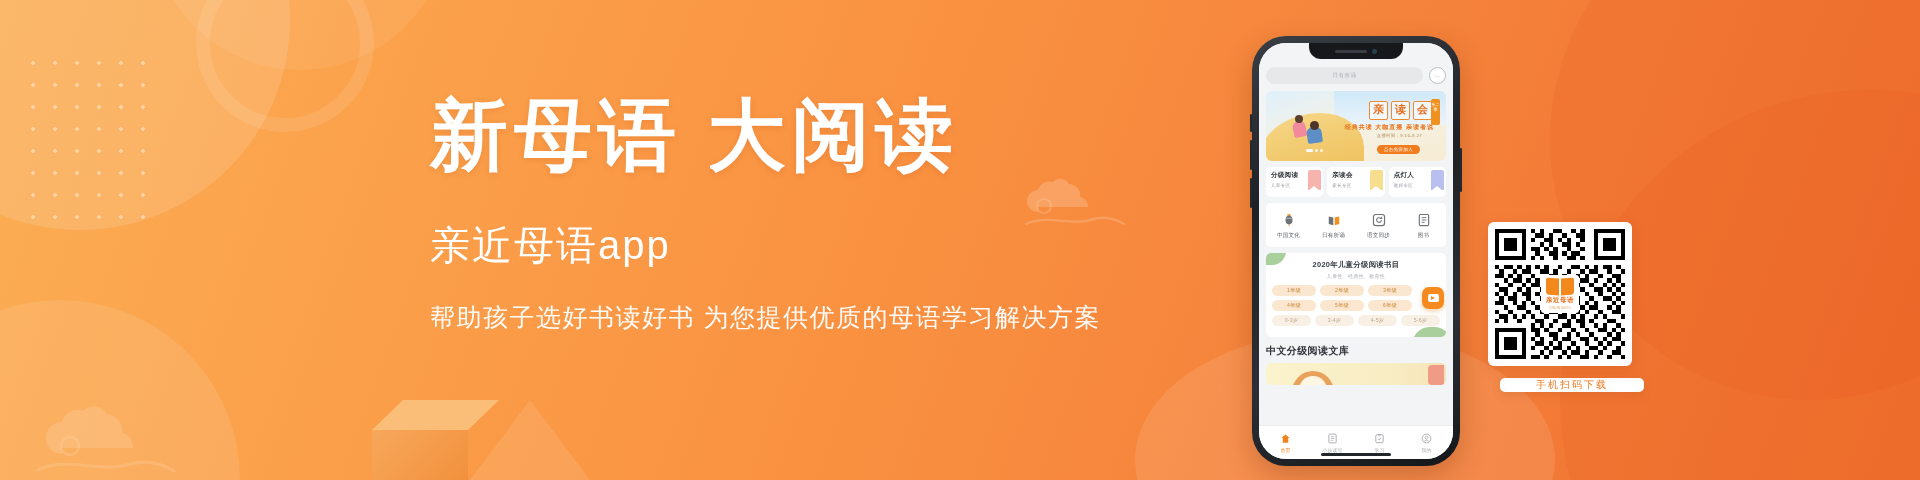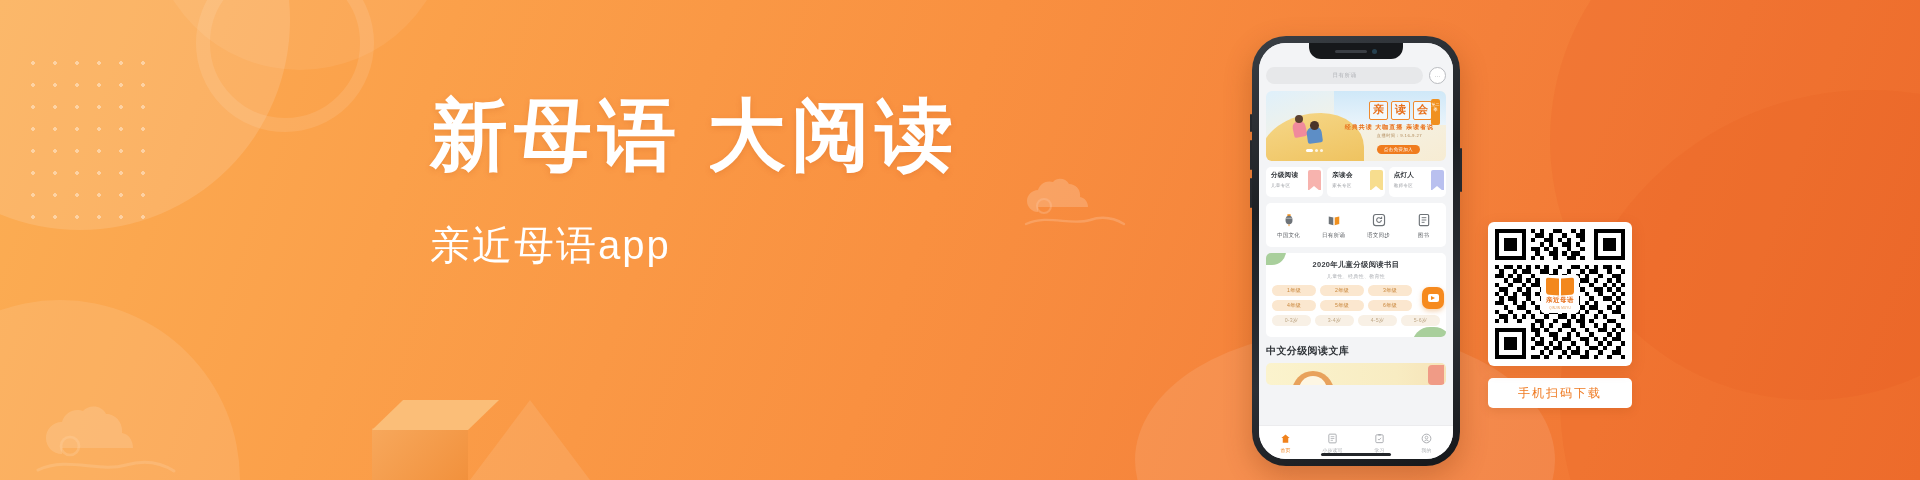--- a/index.html
+++ b/index.html
@@ -239,24 +239,25 @@
     width:38px;height:38px;background:#fff;border-radius:3px;
     display:flex;flex-direction:column;align-items:center;justify-content:center;gap:1px;
   }
   .qrlogo .bk{width:28px;height:17px;position:relative;}
   .qrlogo .bk i{position:absolute;top:0;width:13px;height:17px;background:#f3881d;display:block;}
   .qrlogo .bk i.l{left:0;border-radius:2px 0 0 3px;transform:skewY(4deg);}
   .qrlogo .bk i.r{right:0;border-radius:0 2px 3px 0;transform:skewY(-4deg);}
   .qrlogo .nm{font-size:6.5px;color:#e8701c;font-weight:700;letter-spacing:.5px;}
   .qrlogo .en{font-size:3px;color:#e8a05c;letter-spacing:.2px;}
   .qrbtn{
-    margin-top:12px;width:144px;height:30px;border-radius:5px;background:#ffffff;
+    margin-top:12px;width:144px;height:14px;border-radius:5px;background:#ffffff;
     display:flex;align-items:center;justify-content:center;
-    color:#ef7a22;font-size:12px;letter-spacing:2px;font-weight:400;
+    color:#ef7a22;font-size:10px;letter-spacing:2px;font-weight:400;
     box-shadow:0 3px 10px rgba(150,60,10,.16);
+    margin-left:12px;
   }
 </style>
 </head>
 <body>
 
 <div class="banner">
 
   <div class="deco blob-tl"></div>
   <div class="deco blob-tl2"></div>
   <div class="deco ring"></div>
@@ -276,20 +277,21 @@
 
   <svg class="deco cloud-bl" viewBox="0 0 170 80">
     <path d="M26 48c-9 0-16-7-16-16s7-16 16-16c3-10 13-14 21-11 6-7 19-6 23 3 10 0 17 9 16 19 7 1 11 8 11 15H26z" fill="#ffffff" opacity=".3"></path>
     <path d="M2 64c30-14 60 3 88-5 17-5 34-3 48 6" stroke="#ffffff" stroke-width="3" fill="none" opacity=".28" stroke-linecap="round"></path>
     <circle cx="34" cy="40" r="9" fill="none" stroke="#ffffff" stroke-width="2.6" opacity=".3"></circle>
   </svg>
 
   <div class="copy">
     <div class="headline">新母语 大阅读</div>
     <div class="subline">亲近母语app</div>
+    <div class="tagline">帮助孩子选好书读好书 为您提供优质的母语学习解决方案</div>
   </div>
 
   <div class="phone">
     <div class="sidebtn sb1"></div>
     <div class="sidebtn sb2"></div>
     <div class="sidebtn sb3"></div>
     <div class="sidebtn sb4"></div>
 
     <div class="phone-inner">
       <div class="notch">

